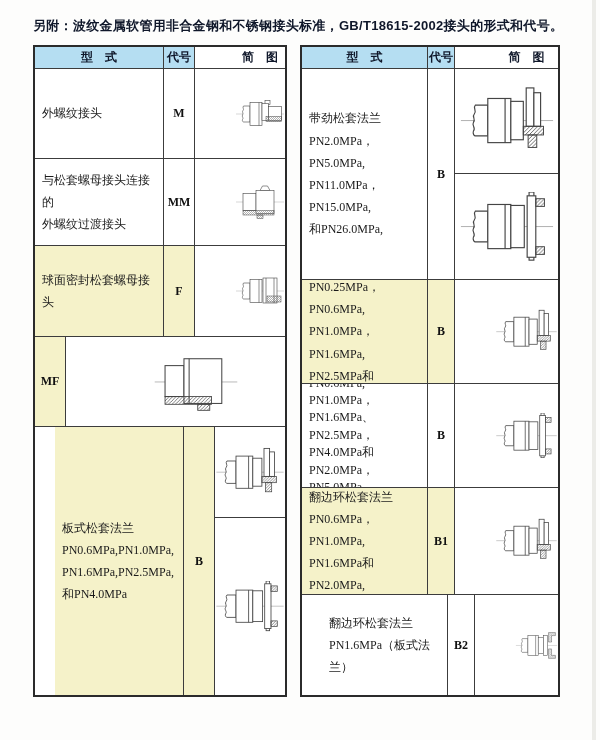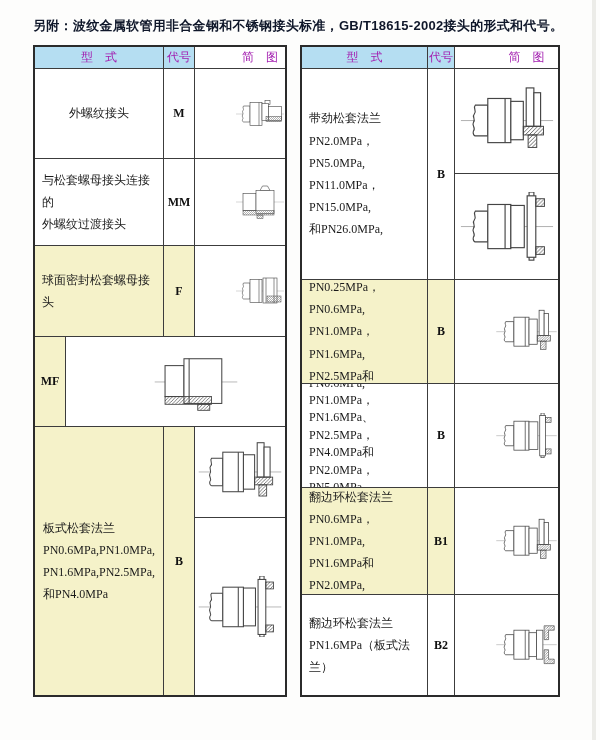--- a/index.html
+++ b/index.html
@@ -16,26 +16,26 @@
     position:absolute;right:4px;top:0;width:4px;height:740px;
     background:#ecece8;
   }
   .tbl{
     position:absolute;top:45px;height:652px;box-sizing:border-box;
     border:2px solid #2b2b2b;background:#fff;display:flex;flex-direction:column;
   }
   .tbl-left{left:33px;width:254px;}
   .tbl-right{left:300px;width:260px;}
   .row{display:flex;box-sizing:border-box;border-bottom:1px solid #3c3c3c;flex:0 0 auto;}
-  .row:last-child{border-bottom:none;}
-  .cell{box-sizing:border-box;border-right:1px solid #3c3c3c;overflow:hidden;justify-content:center;}
+  .row:last-child{border-bottom:none;margin-left:20px;}
+  .cell{box-sizing:border-box;border-right:1px solid #3c3c3c;overflow:hidden;}
   .cell:last-child{border-right:none;}
   .hdr{background:#b5def2;height:22px;}
   .hdr .cell{display:flex;align-items:center;justify-content:center;
-    font-size:12px;font-weight:normal;color:#a21caf;}
+    font-size:12px;font-weight:bold;color:#0f172a;}
   .c-type{width:129px;display:flex;align-items:center;padding:4px 7px;}
   .c-code{width:31px;display:flex;align-items:center;justify-content:center;
     font-family:"Liberation Serif","DejaVu Serif",serif;font-size:12px;font-weight:600;}
   .c-diag{flex:1;display:flex;align-items:center;justify-content:center;background:#fff;padding-left:40px;}
   .tbl-right .c-type{width:126px;}
   .tbl-right .c-code{width:27px;}
   .tcell-text{
     font-family:"Liberation Serif","DejaVu Serif",serif;
     font-size:12px;line-height:1.85;white-space:pre-line;color:#1a1a1a;
   }

